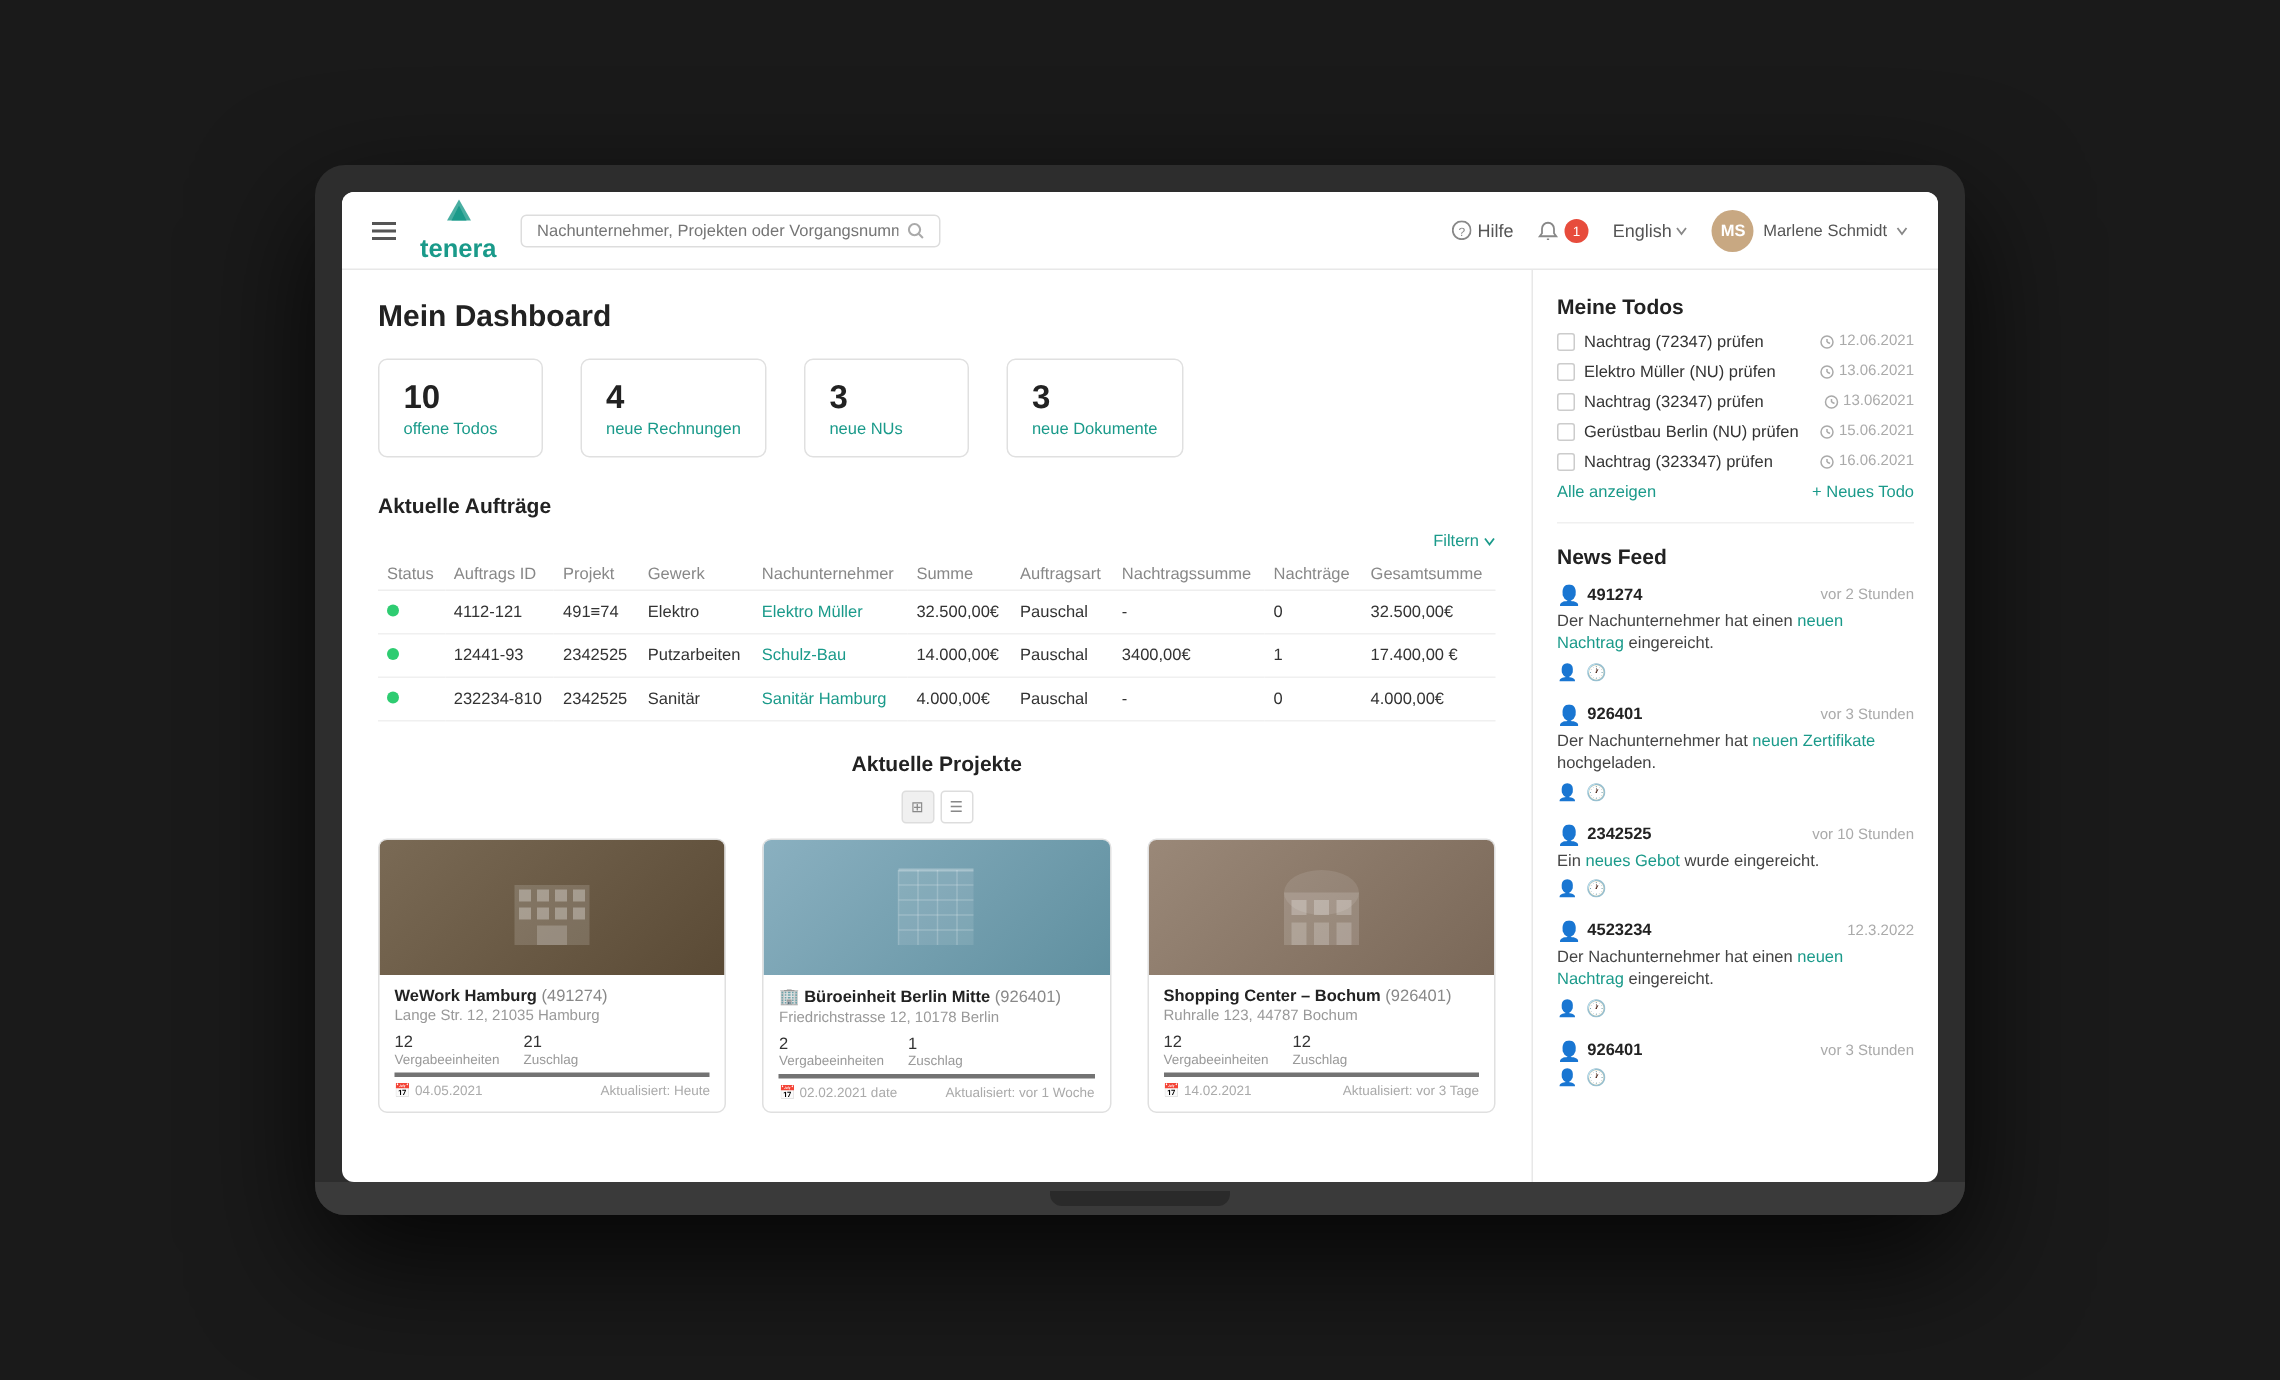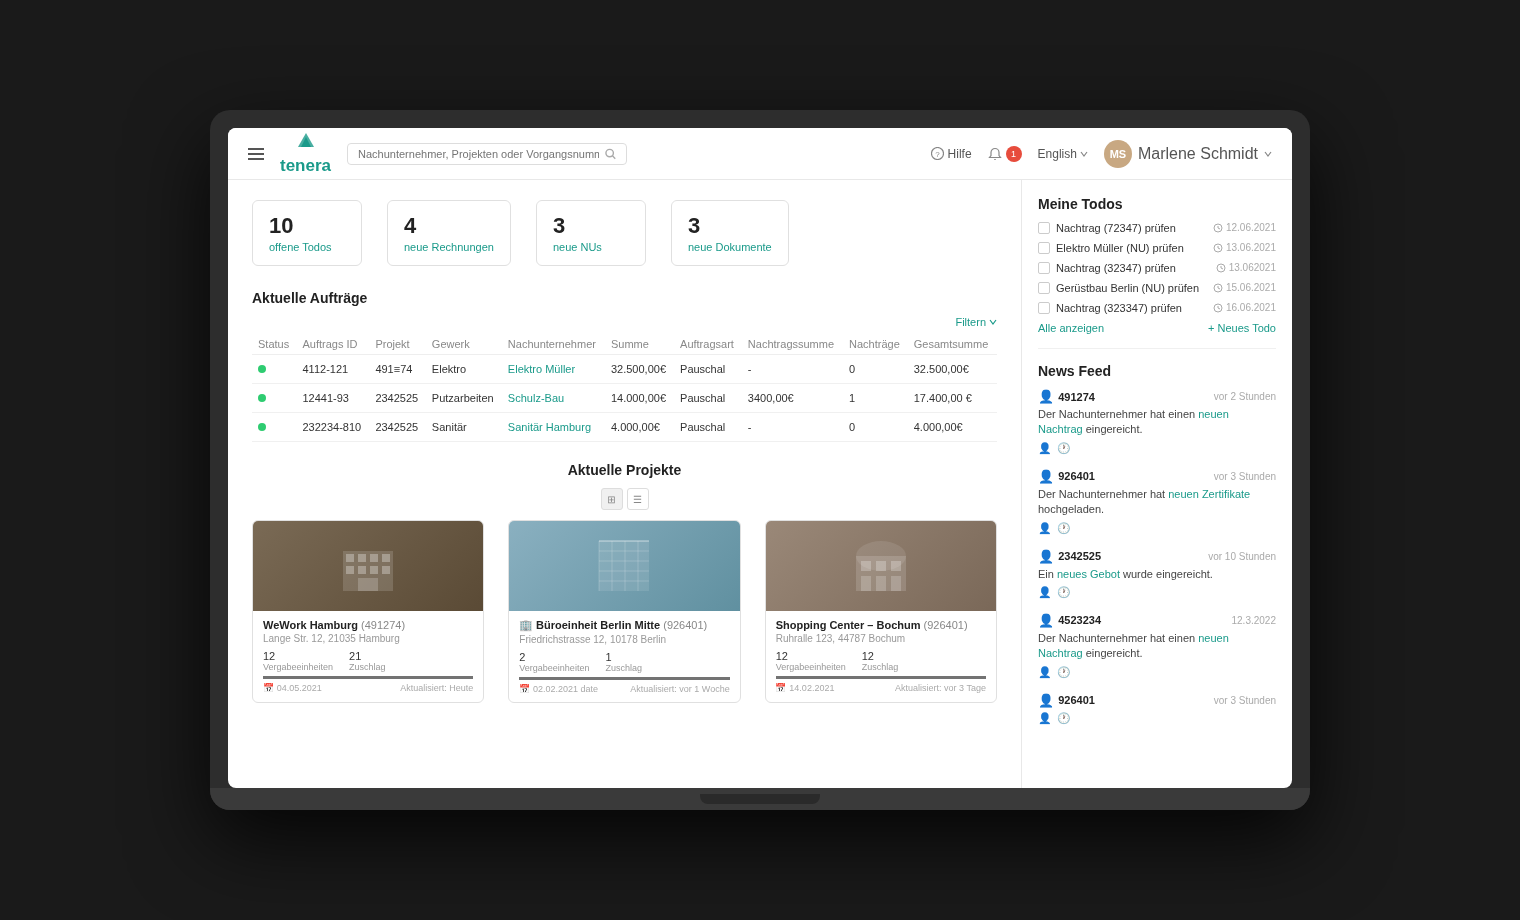--- a/index.html
+++ b/index.html
@@ -157,21 +157,21 @@
       background: #c8a882;
       overflow: hidden;
       display: flex;
       align-items: center;
       justify-content: center;
       font-size: 11px;
       color: #fff;
       font-weight: 600;
     }
     .user-name {
-      font-size: 16px;
+      font-size: 11px;
       color: #555;
     }
     
     .main-content {
       display: flex;
       flex: 1;
       overflow: hidden;
     }
     
     .dashboard {
@@ -516,20 +516,21 @@
             <svg width="8" height="8" viewBox="0 0 8 8">
                 <polyline points="1,2 4,6 7,2" fill="none" stroke="#888" stroke-width="1.2"></polyline>
               </svg>
           </div>
         </div>
       </div>
 
       <div class="main-content">
 
         <div class="dashboard">
+          <h1 class="page-title">Mein Dashboard</h1>
 
           <div class="stats-row">
             <div class="stat-card">
               <div class="stat-number">10</div>
               <div class="stat-label">offene Todos</div>
             </div>
             <div class="stat-card">
               <div class="stat-number">4</div>
               <div class="stat-label">neue Rechnungen</div>
             </div>

